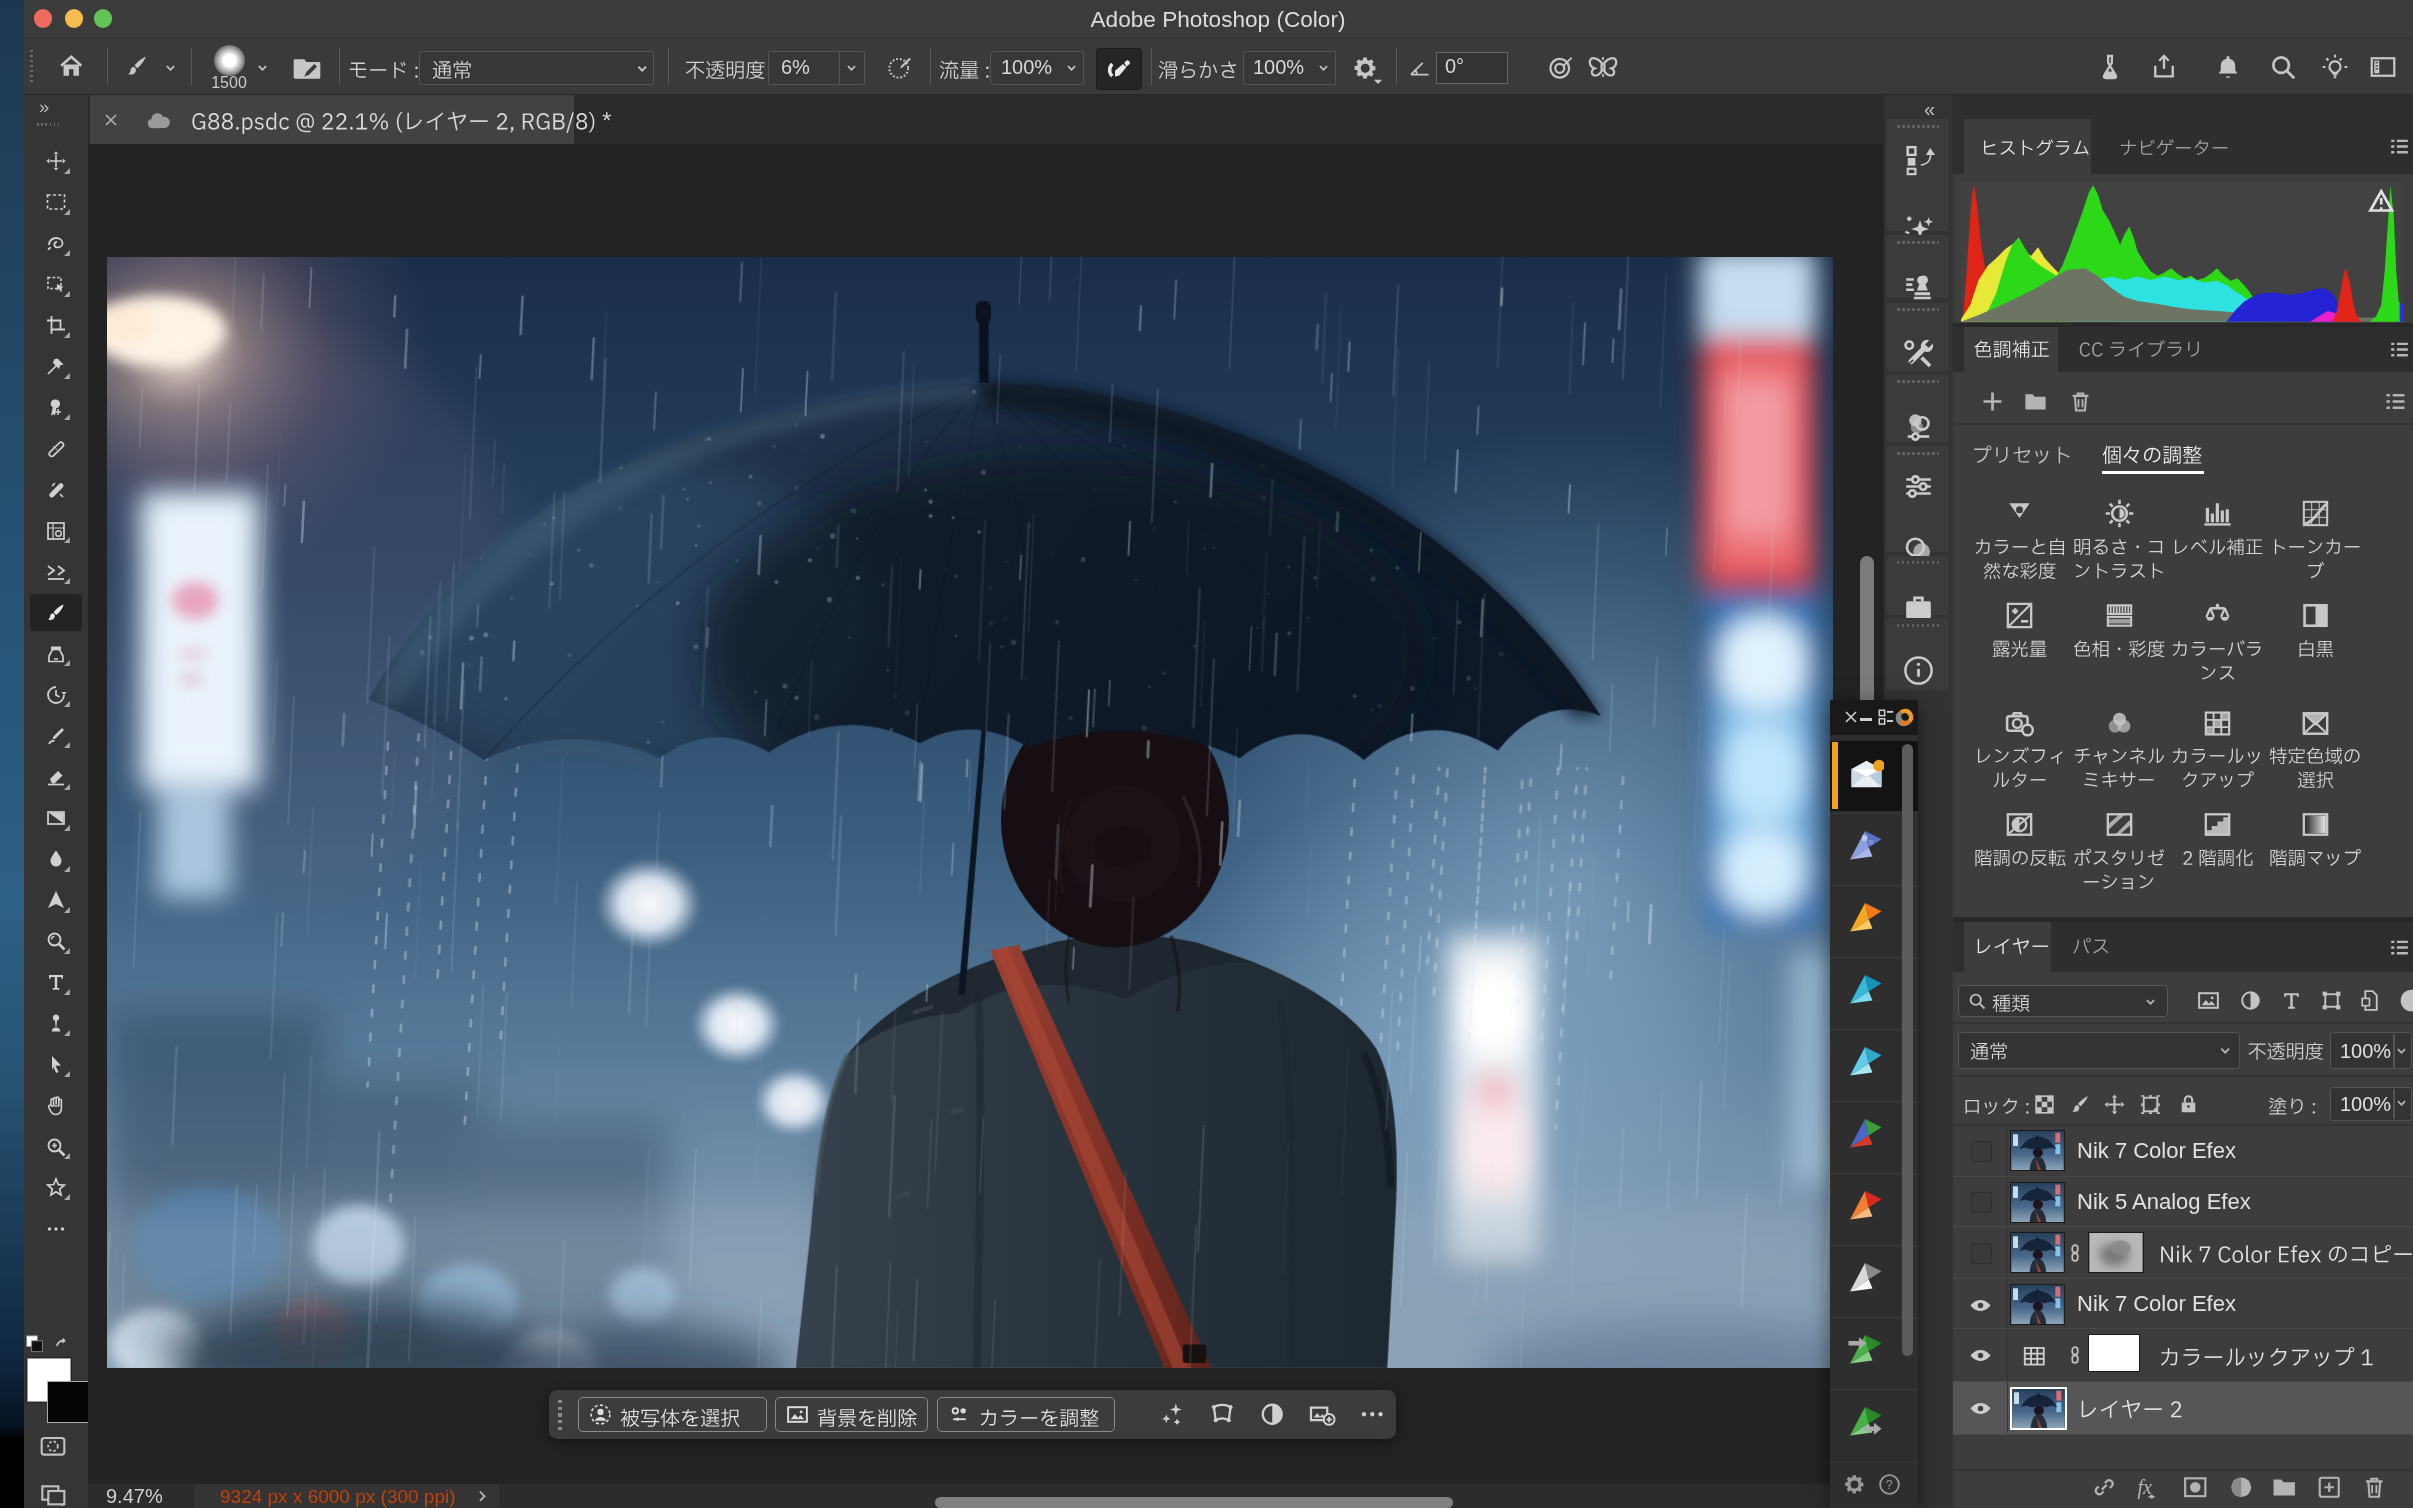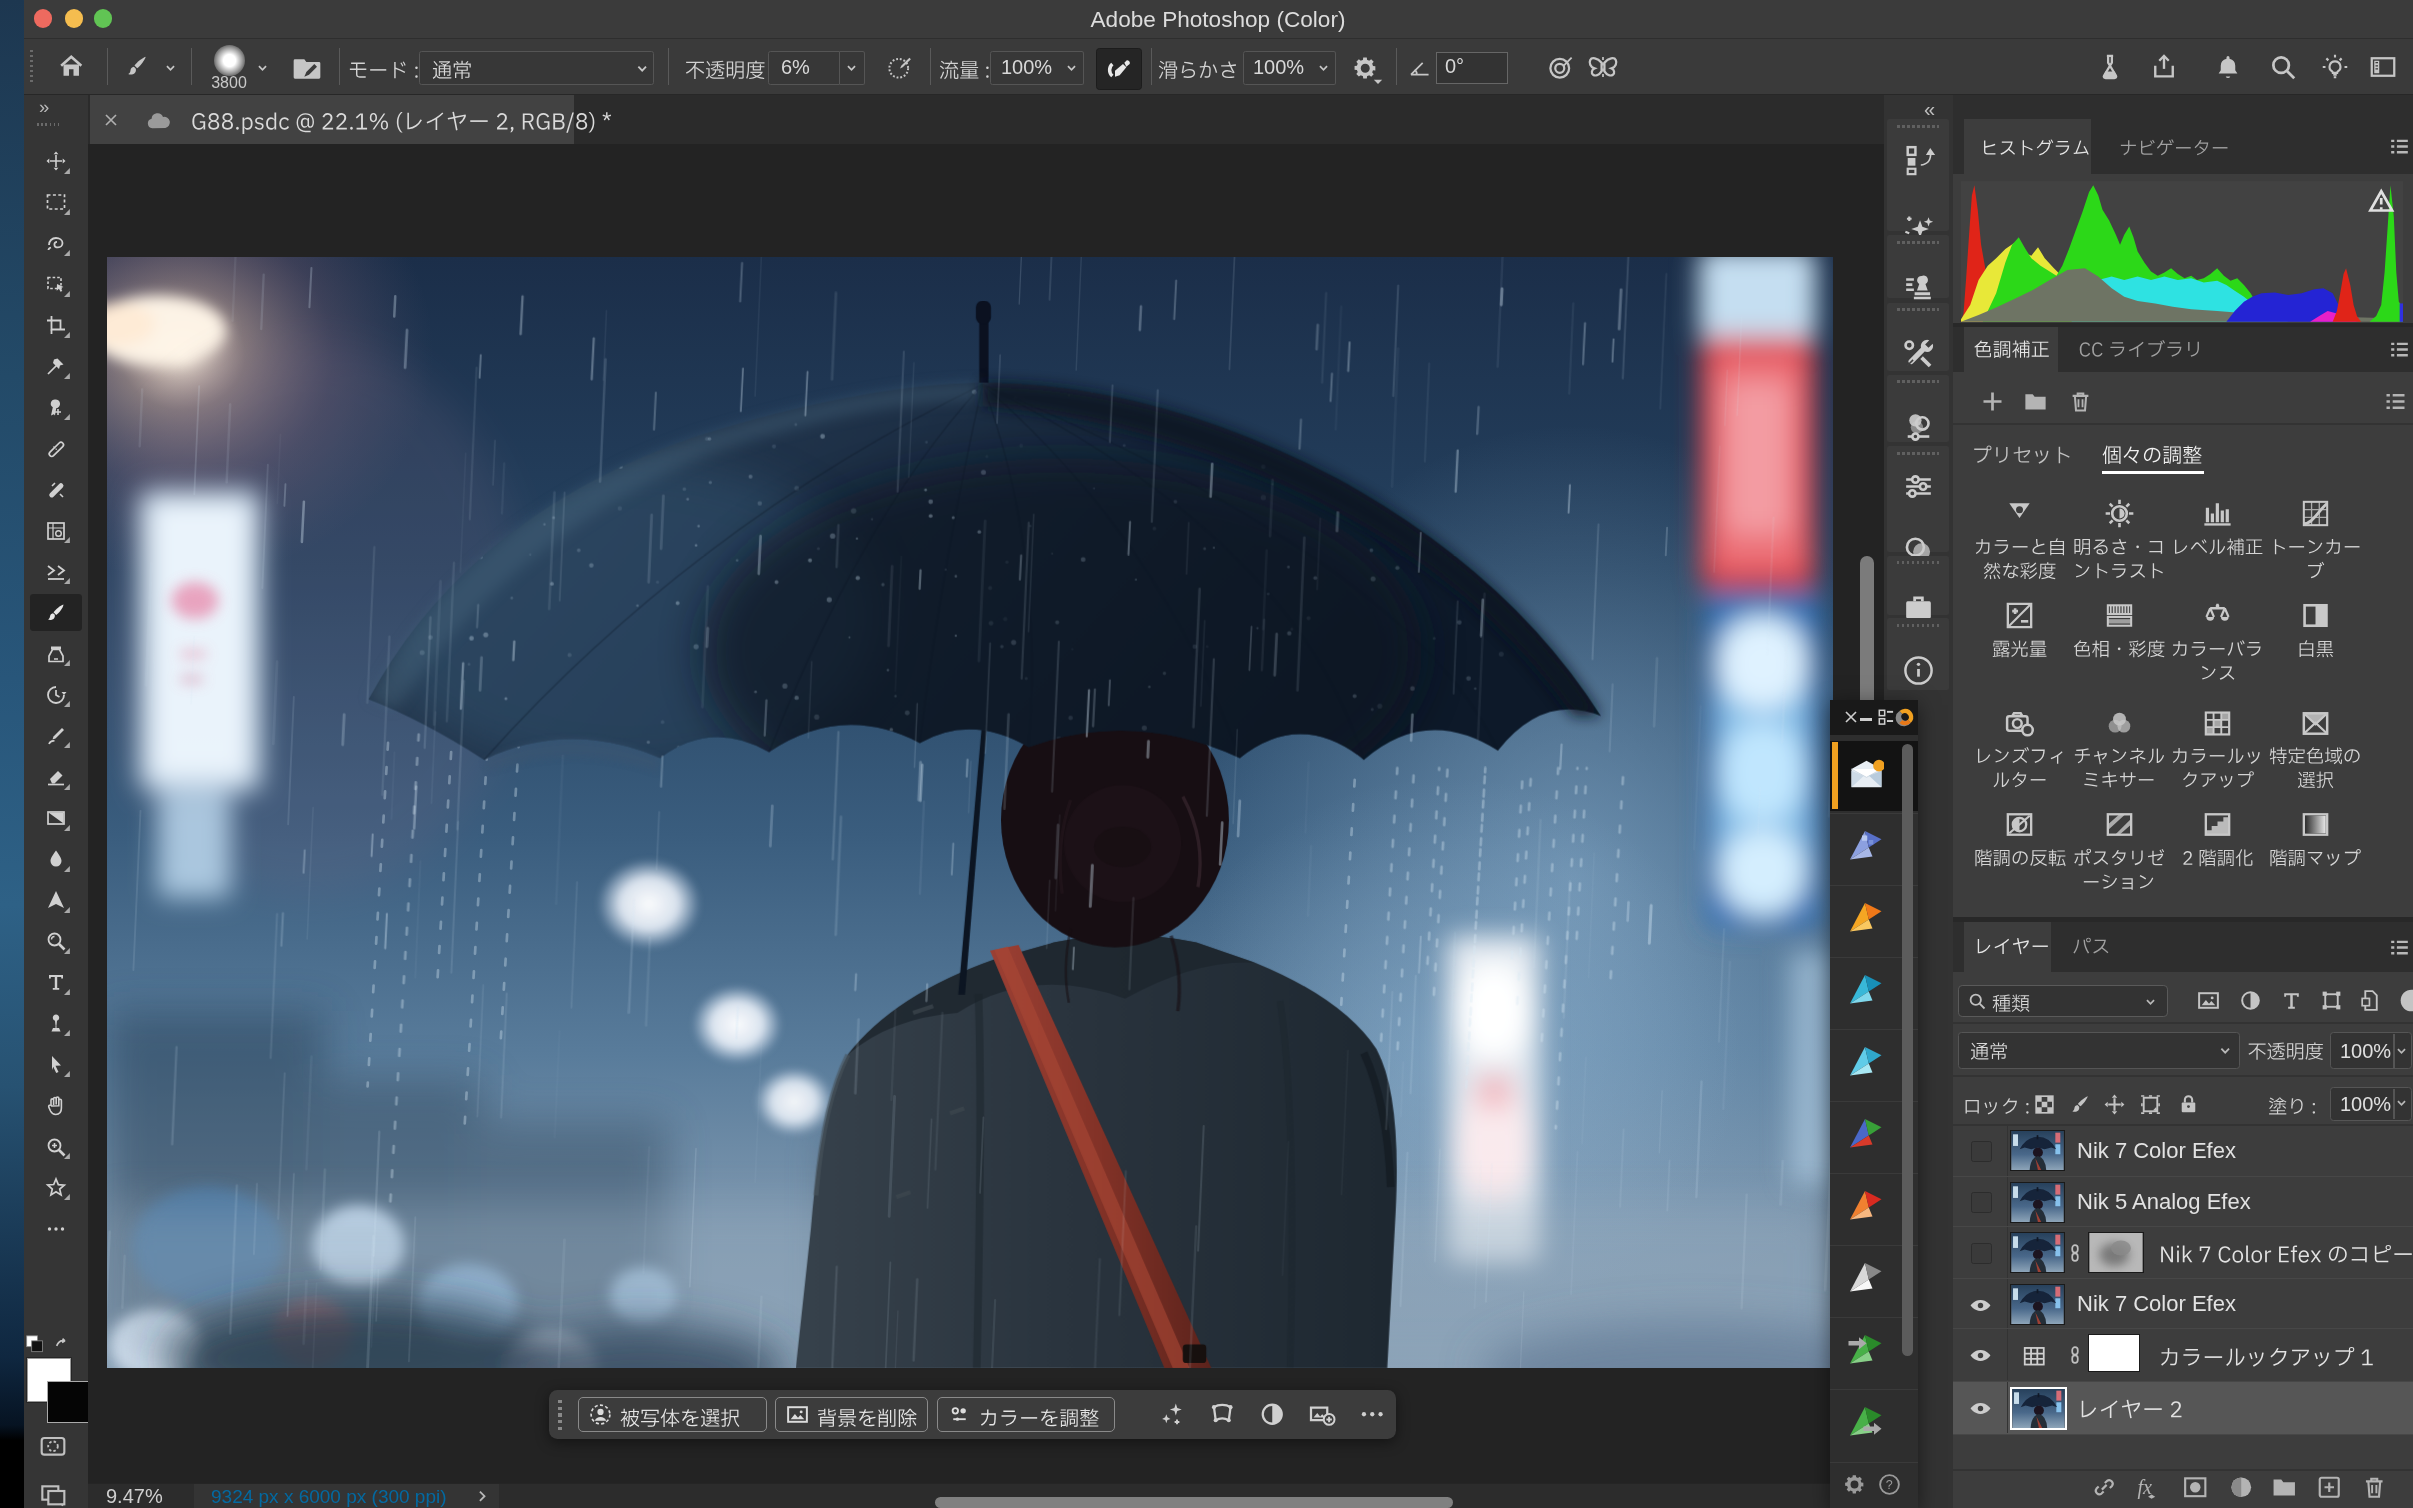--- a/index.html
+++ b/index.html
@@ -162,21 +162,21 @@
 <div style="position:absolute;left:107px;top:48px;width:0.8px;height:37px;background:#5a5a5a"></div>
 <svg style="position:absolute;left:122px;top:52px;color:#c6c6c6" width="28.5" height="28.5" viewBox="0 0 24 24">
     <path d="M20 4c-3 1-7.5 4.6-9.5 7.4l2.3 2.3C15.6 11.6 19 7 20 4z" fill="currentColor"></path>
     <path d="M10 12.5c-1.8.3-2.6 1.4-2.9 3.2-.2 1.4-.7 2.3-1.9 2.9 1.7.8 4.3.5 5.6-.9 1-1.1 1.2-2.6.7-3.8z" fill="currentColor"></path>
   </svg>
 <svg style="position:absolute;left:162px;top:59px;color:#c6c6c6" width="17" height="17" viewBox="0 0 24 24">
     <path d="M7 10l5 5.2L17 10" stroke="currentColor" fill="none" stroke-width="2.4"></path>
   </svg>
 <div style="position:absolute;left:191px;top:48px;width:0.8px;height:37px;background:#5a5a5a"></div>
 <div style="position:absolute;left:214px;top:45px;width:31px;height:31px;border-radius:50%;background:radial-gradient(circle,#ffffff 0 28%,rgba(255,255,255,0.55) 55%,rgba(255,255,255,0.12) 78%,rgba(255,255,255,0) 100%)"></div>
-<div style="position:absolute;left:229px;top:74px;font-size:16px;color:#c8c8c8;font-weight:400;white-space:nowrap;letter-spacing:0;transform:translateX(-50%);">3800</div>
+<div style="position:absolute;left:229px;top:74px;font-size:16px;color:#c8c8c8;font-weight:400;white-space:nowrap;letter-spacing:0;transform:translateX(-50%);">1500</div>
 <svg style="position:absolute;left:254px;top:59px;color:#c6c6c6" width="17" height="17" viewBox="0 0 24 24">
     <path d="M7 10l5 5.2L17 10" stroke="currentColor" fill="none" stroke-width="2.4"></path>
   </svg>
 <svg style="position:absolute;left:291px;top:52px;color:#c6c6c6" width="32" height="32" viewBox="0 0 24 24">
     <path d="M3 5.5h7l1.5 2H21a1 1 0 011 1V19a1 1 0 01-1 1H3a1 1 0 01-1-1V6.5a1 1 0 011-1z" fill="currentColor"></path>
     <path d="M17.5 9l-6 6-1.5 3.5L13.5 17l6-6z" fill="#3a3a3a"></path>
   </svg>
 <div style="position:absolute;left:339px;top:48px;width:0.8px;height:37px;background:#5a5a5a"></div>
 <svg style="position:absolute;left:348px;top:57px;overflow:visible" width="73" height="26" viewBox="0 0 87 31">
     <g fill="#d2d2d2" transform="translate(0,24.5) scale(0.024000,-0.024000)">
@@ -532,21 +532,21 @@
       <use href="#jg35" x="17194"></use>
       <use href="#jg18" x="17596"></use>
       <use href="#jg36" x="18226"></use>
       <use href="#jg37" x="18826"></use>
     </g>
   </svg>
 <div style="position:absolute;left:88px;top:144px;width:1796px;height:1339px;background:#232323"></div>
 <div style="position:absolute;left:88px;top:1483px;width:1796px;height:25px;background:#2c2c2c;border-top:0.8px solid #252525;box-sizing:border-box"></div>
 <div style="position:absolute;left:106px;top:1485px;font-size:20px;color:#cfcfcf;font-weight:400;white-space:nowrap;letter-spacing:0;">9.47%</div>
 <div style="position:absolute;left:194px;top:1484px;width:305px;height:23.5px;background:#343434"></div>
-<div style="position:absolute;left:211px;top:1486px;font-size:19px;color:#0369a1;font-weight:400;white-space:nowrap;letter-spacing:0;">9324 px x 6000 px (300 ppi)</div>
+<div style="position:absolute;left:220px;top:1486px;font-size:19px;color:#c2410c;font-weight:400;white-space:nowrap;letter-spacing:0;">9324 px x 6000 px (300 ppi)</div>
 <svg style="position:absolute;left:473px;top:1487px;color:#b8b8b8" width="18.4" height="18.4" viewBox="0 0 24 24">
     <path d="M9 6l6 6-6 6" stroke="currentColor" fill="none" stroke-width="2.4"></path>
   </svg>
 <svg style="position:absolute;left:107px;top:257px;" width="1726" height="1111" viewBox="0 0 2060 1326">
     <defs>
 <linearGradient id="sky" x1="0" y1="0" x2="0" y2="1">
  <stop offset="0" stop-color="#1b2e49"></stop>
         <stop offset="0.28" stop-color="#254260"></stop>
  <stop offset="0.52" stop-color="#3a5d7e"></stop>
         <stop offset="0.72" stop-color="#597c9b"></stop>

